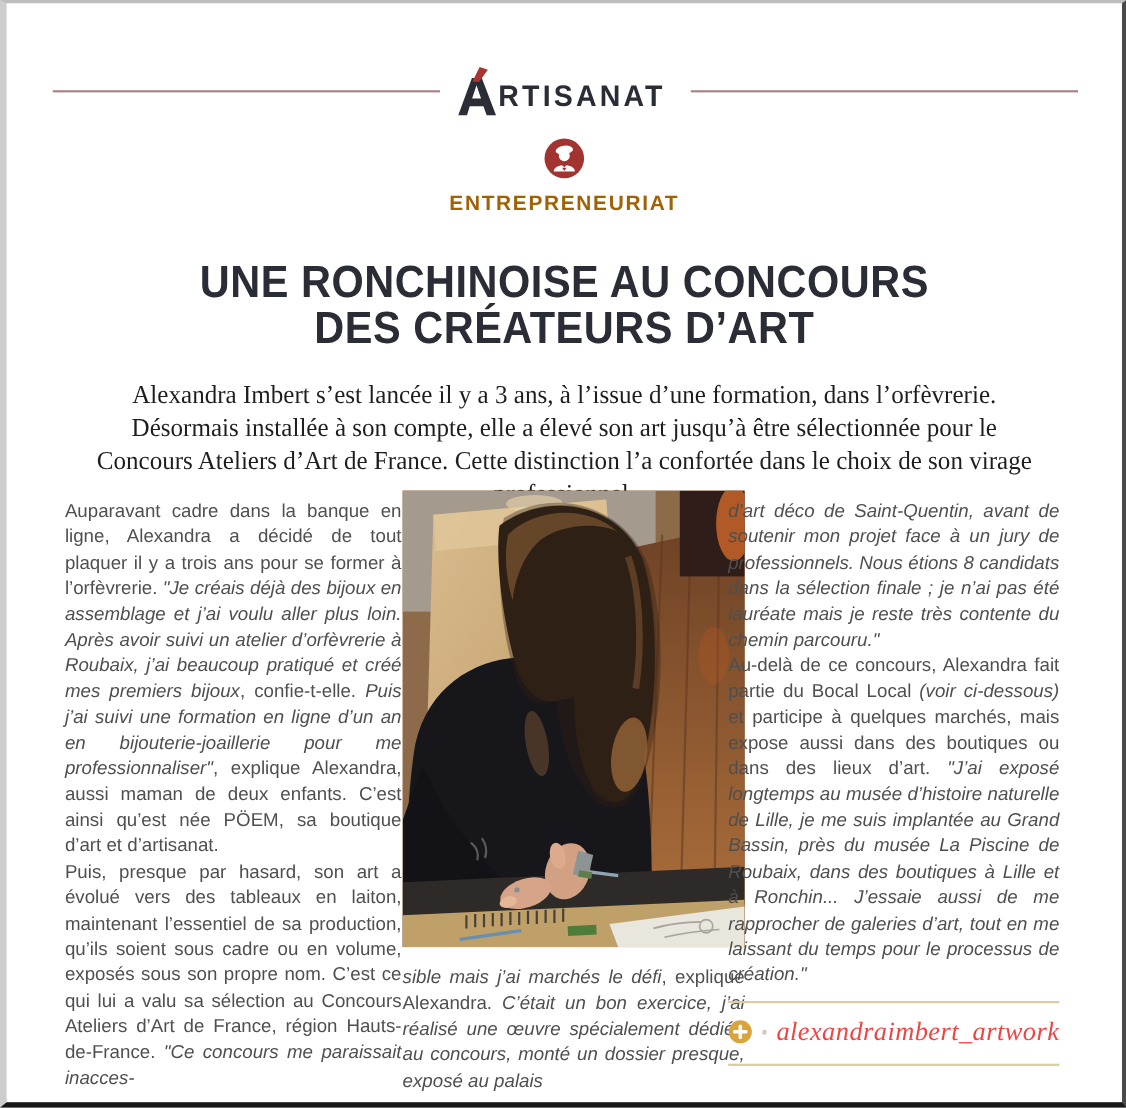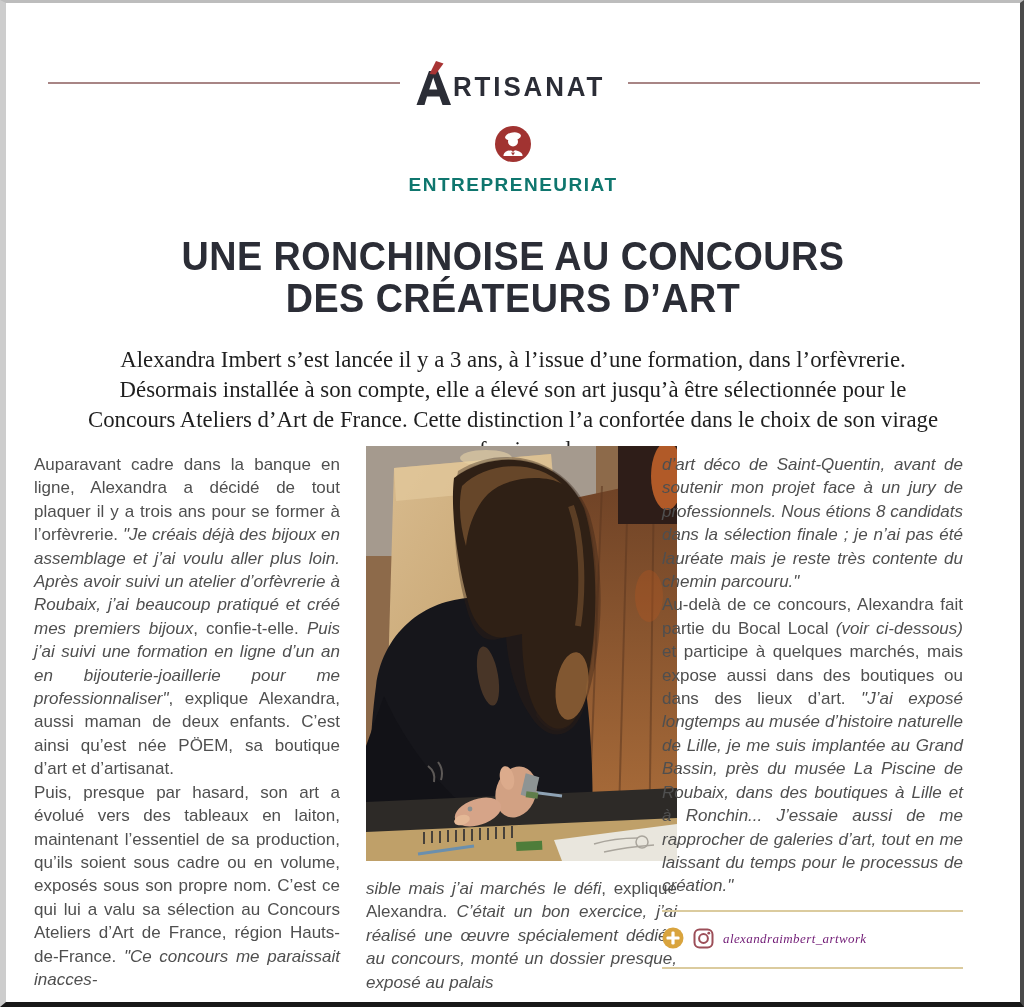--- a/index.html
+++ b/index.html
@@ -15,48 +15,48 @@
   .masthead{position:absolute;top:52px;left:42px;right:40px;height:56px;
     display:flex;align-items:center;gap:16px;}
   .mast-rule{flex:1;height:2px;background:#a88585;}
   .brand{display:flex;align-items:flex-end;gap:1px;}
   .logo-a{display:block;}
   .brand-rest{font-size:27px;font-weight:bold;color:#2b2d36;letter-spacing:3px;
     line-height:1;padding-bottom:4px;transform:scaleX(.96);transform-origin:left bottom;}
   
   .category{position:absolute;top:122px;left:0;right:0;text-align:center;}
   .cat-icon{display:inline-block;width:38px;height:38px;}
-  .cat-label{margin-top:7px;font-size:19px;font-weight:bold;color:#0f766e;
+  .cat-label{margin-top:7px;font-size:19px;font-weight:bold;color:#a16207;
     letter-spacing:1.5px;}
   
   .title{position:absolute;top:206px;left:0;right:0;text-align:center;
     font-size:41px;font-weight:bold;color:#2b2d36;line-height:1.02;
     transform:scaleX(.92);transform-origin:center top;letter-spacing:.5px;}
   .lead{position:absolute;top:317px;left:55px;right:55px;text-align:center;
     font-family:"Liberation Serif","DejaVu Serif",serif;font-size:23.5px;
     line-height:1.29;color:#1e1e1e;transform:scaleX(.97);transform-origin:center top;}
   
   .col{position:absolute;color:#4f4f4f;font-size:17px;line-height:23.4px;
     text-align:justify;}
   .col p{margin:0;}
   .col .it{font-style:italic;}
-  .col-left{left:28px;top:450px;width:306px;}
+  .col-left{left:53px;top:450px;width:306px;}
   .col-mid-caption{left:360px;top:874px;width:311px;}
   .col-right{left:656px;top:450px;width:301px;}
   
   .photo{position:absolute;left:360px;top:443px;width:311px;height:415px;margin:0;
     overflow:hidden;background:#8a5a36;}
   .photo svg{display:block;}
   
   .social{margin-top:12px;border-top:2px solid #dbcb9e;border-bottom:2px solid #dbcb9e;
     padding:13px 0 15px;}
   .social-row{display:flex;align-items:center;gap:9px;margin:2px 0;}
   .social-row.second{margin-left:31px;}
   .handle{font-family:"Liberation Serif","DejaVu Serif",serif;font-style:italic;
-    font-size:13px;color:#701a75;letter-spacing:.4px;}
+    font-size:24px;color:#ef4444;letter-spacing:.4px;}
   .plus-badge{width:22px;height:22px;flex:0 0 22px;}
 </style>
 </head>
 <body>
 
 <div class="page">
 
   <header class="masthead">
     <div class="mast-rule"></div>
     <div class="brand">

